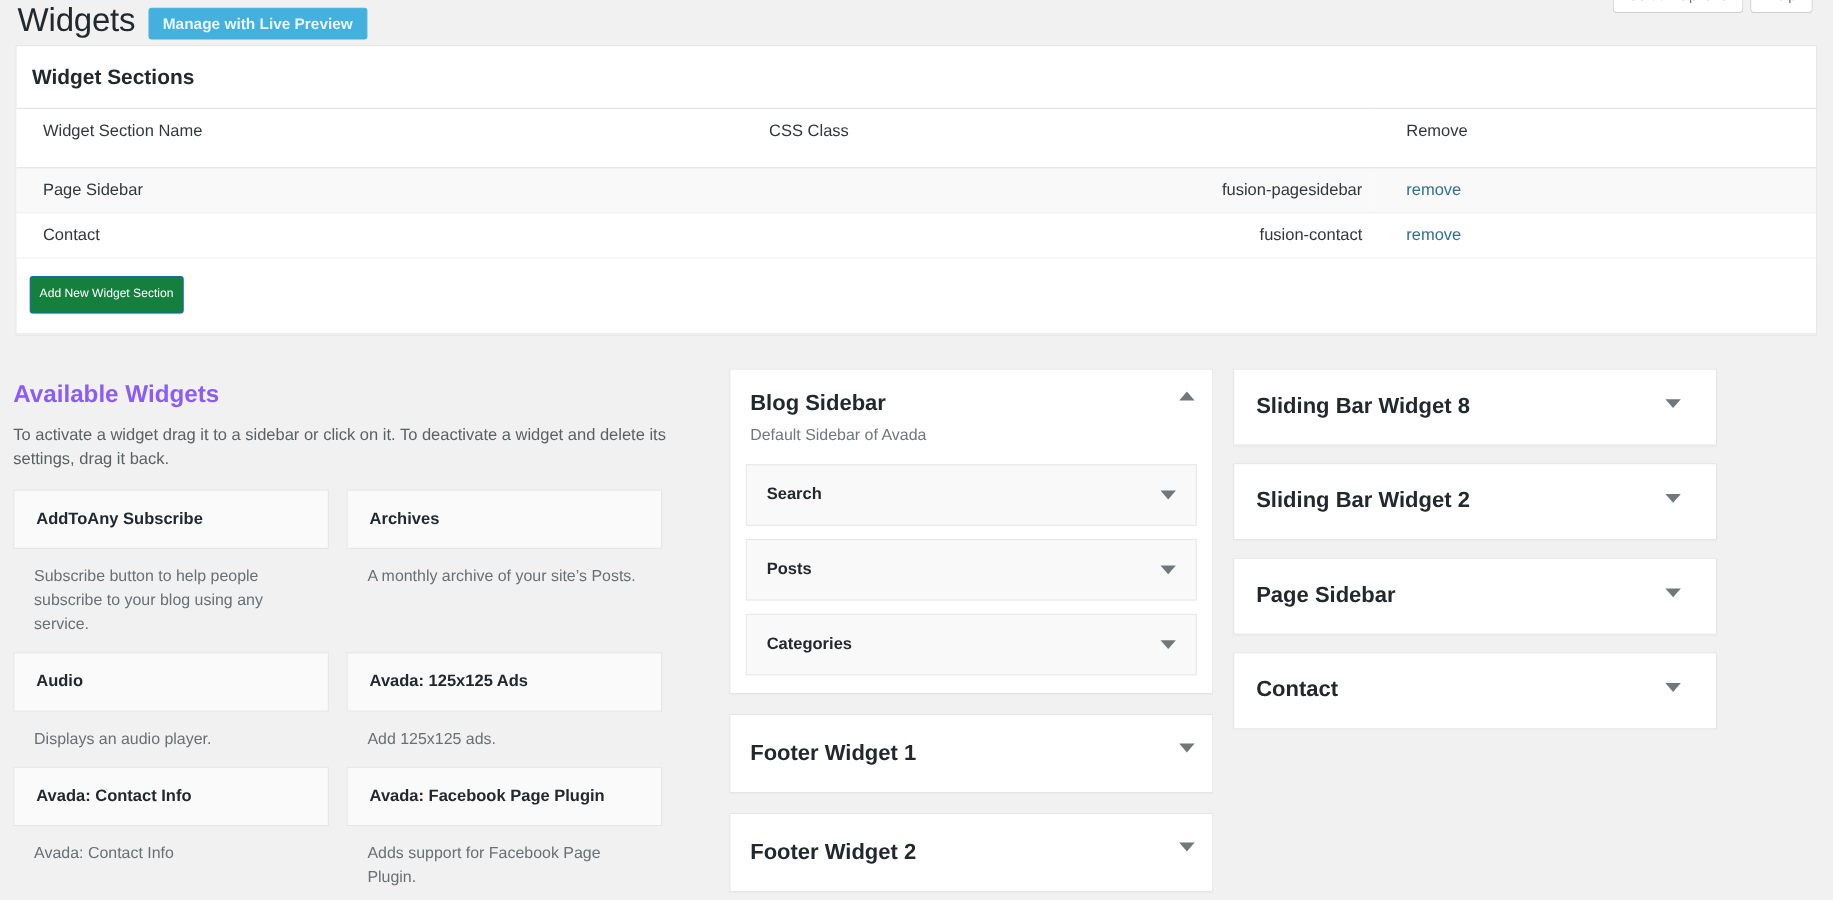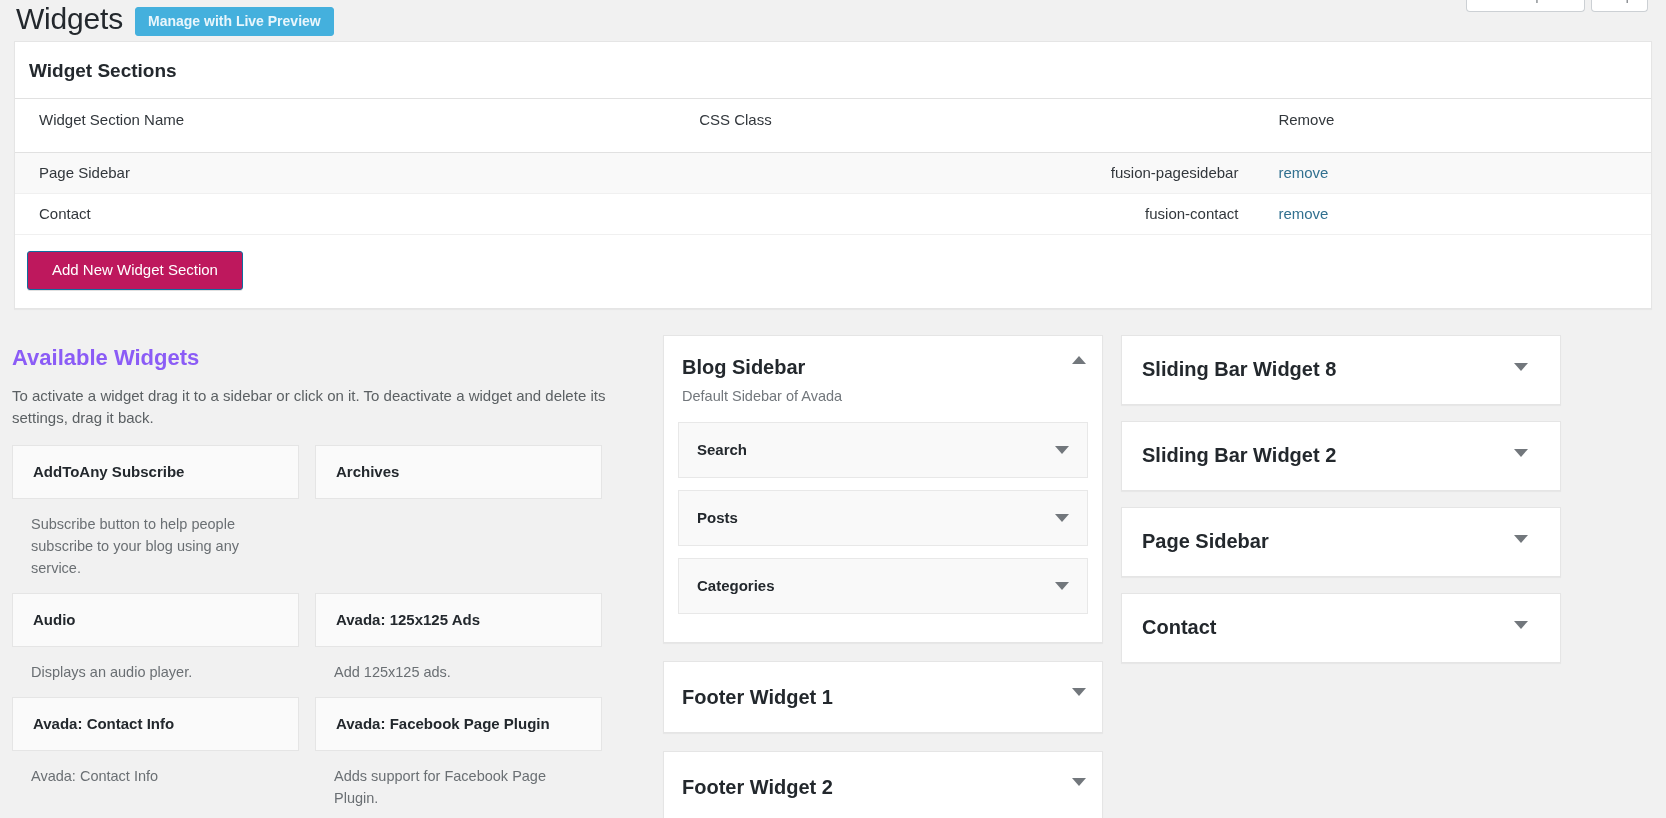--- a/index.html
+++ b/index.html
@@ -68,23 +68,23 @@
   .ws-table tbody tr:nth-child(even) td { background: #fff; }
   .col-name { width: 675px; padding-left: 24px !important; }
   .col-css  { width: 560px; text-align: right; }
   .col-rm   { width: 403px; padding-left: 30px !important; }
   .col-name-h { padding-left: 24px !important; }
   .col-rm-h   { padding-left: 30px !important; }
   .remove-link { color: #31708f; text-decoration: none; cursor: pointer; }
 
   .add-btn-wrap { padding: 16px 0 18px 12px; }
   .add-btn {
-    background: #be185d; border: 1px solid #0e6e9f; border-radius: 3px;
-    color: #fff; font-size: 15px; font-weight: 400;
-    padding: 9px 24px 11px; cursor: pointer;
+    background: #15803d; border: 1px solid #0e6e9f; border-radius: 3px;
+    color: #fff; font-size: 11px; font-weight: 400;
+    padding: 9px 8px 11px; cursor: pointer;
     box-shadow: 0 1px 0 rgba(0,0,0,.12);
   }
 
   
   .cols { position: absolute; left: 0; top: 325px; width: 1666px; }
 
   
   .col-left { position: absolute; left: 12px; top: 20px; width: 600px; }
   .col-left h2 {
     font-size: 22px; font-weight: 700; color: #8b5cf6; margin-bottom: 14px;
@@ -131,21 +131,21 @@
   .arrow-up   { border-bottom: 8px solid #72777c; }
 
   .widget-item {
     position: relative;
     background: #f9f9f9; border: 1px solid #e8e8e8;
     margin: 0 14px 12px; padding: 18px 40px 19px 18px;
     font-size: 15px; font-weight: bold; color: #23282d;
     cursor: pointer;
   }
   .widget-item .toggle-arrow { top: 23px; right: 18px; }
-  .widget-list-pad { padding-top: 2px; padding-bottom: 16px; }
+  .widget-list-pad { padding-top: 2px; padding-bottom: 4px; }
 
   .sidebar-box.collapsed .sidebar-head { padding: 22px 40px 22px 18px; }
   .sidebar-box.collapsed .sidebar-head .toggle-arrow { top: 26px; }
 
   
   .col-right { position: absolute; left: 1121px; top: 10px; width: 440px; }
   .right-box {
     background: #fff; border: 1px solid #e5e5e5;
     margin-bottom: 16px; box-shadow: 0 1px 1px rgba(0,0,0,.04);
     position: relative; padding: 22px 46px 23px 20px; cursor: pointer;
@@ -208,20 +208,21 @@
     <h2>Available Widgets</h2>
     <p class="avail-desc">To activate a widget drag it to a sidebar or click on it. To deactivate a widget and delete its settings, drag it back.</p>
 
     <div class="widget-grid">
       <div class="widget-cell">
         <div class="widget-card">AddToAny Subscribe</div>
         <div class="widget-desc">Subscribe button to help people subscribe to your blog using any service.</div>
       </div>
       <div class="widget-cell">
         <div class="widget-card">Archives</div>
+        <div class="widget-desc">A monthly archive of your site’s Posts.</div>
       </div>
       <div class="widget-cell">
         <div class="widget-card">Audio</div>
         <div class="widget-desc">Displays an audio player.</div>
       </div>
       <div class="widget-cell">
         <div class="widget-card">Avada: 125x125 Ads</div>
         <div class="widget-desc">Add 125x125 ads.</div>
       </div>
       <div class="widget-cell">

